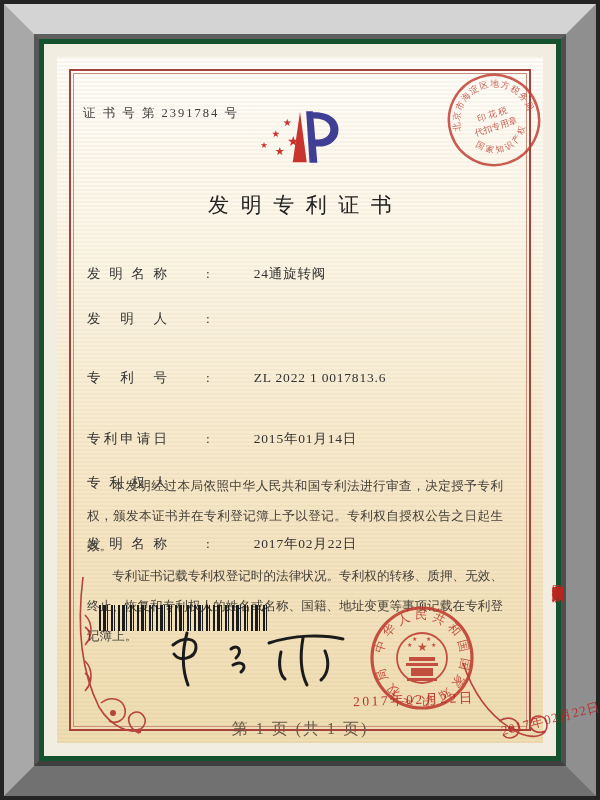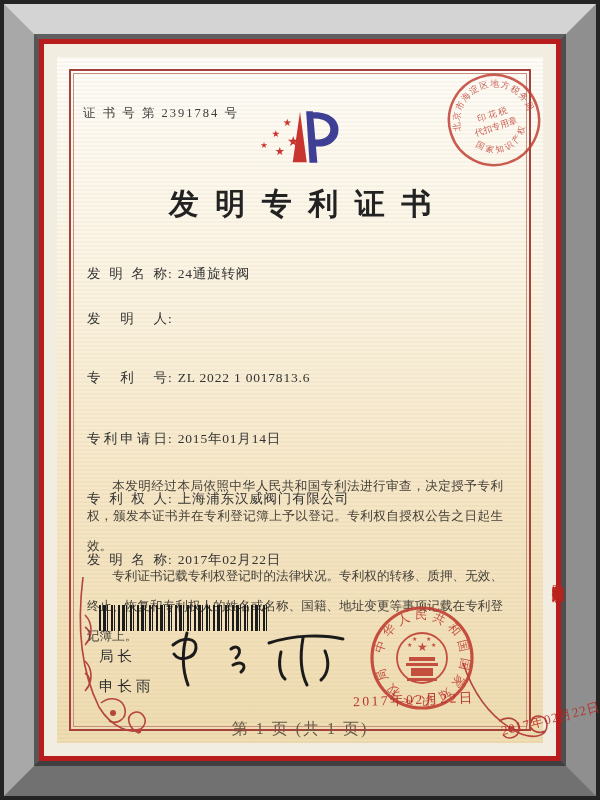--- a/index.html
+++ b/index.html
@@ -1,37 +1,37 @@
 <!DOCTYPE html>
 <html><head>
 <meta charset="utf-8">
 <style>
   html,body{margin:0;padding:0;background:#555;}
   .stage{position:relative;width:600px;height:800px;overflow:hidden;
          font-family:"Liberation Serif","DejaVu Serif",serif;}
   
   .frame-outer{position:absolute;inset:0;background:#242424;}
   .frame-metal{position:absolute;inset:4px;border:30px solid;
-    border-color:#d4d4d4 #8f8f8f #717171 #a8a8a8;background:#b91c1c;}
+    border-color:#d4d4d4 #8f8f8f #717171 #a8a8a8;background:#14532d;}
   .frame-lip{position:absolute;inset:0;border:5px solid;
     border-color:#606060 #4e4e4e #3f3f3f #565656;}
   .mat{position:absolute;inset:5px;border:13px solid #f1eee1;background:#f1eee1;}
   
   .paper{position:absolute;inset:0;overflow:visible;
     background:
       repeating-linear-gradient(0deg, rgba(186,146,78,0.07) 0 2px, rgba(0,0,0,0) 2px 4px),
       linear-gradient(180deg,#fefdfa 0%,#fbf5e6 30%,#f5e6c6 65%,#eedcb2 100%);}
   .red-border{position:absolute;inset:12px;border:2px solid #a8403c;}
   .red-border-inner{position:absolute;inset:2px;border:1px solid #c98f7e;}
   .cert-no{position:absolute;left:26px;top:48px;font-size:12.5px;color:#3c3c3c;letter-spacing:2px;}
   .logo{position:absolute;left:50%;top:52px;transform:translateX(-50%);}
-  .title{position:absolute;left:0;right:0;top:127px;text-align:center;
-    font-size:30px;color:#222;letter-spacing:0.55em;text-indent:0.55em;font-weight:700;}
+  .title{position:absolute;left:0;right:0;top:134px;text-align:center;
+    font-size:21px;color:#222;letter-spacing:0.55em;text-indent:0.55em;font-weight:400;}
   .fields{position:absolute;left:30px;top:192px;right:36px;display:flex;flex-direction:column;gap:26.5px;}
-  .frow{display:flex;align-items:baseline;font-size:13.5px;color:#333;}
+  .frow{display:flex;align-items:baseline;font-size:13.5px;color:#333;gap:38px;}
   .flabel{display:inline-block;width:80px;text-align:justify;text-align-last:justify;}
   .fcolon{margin:0 6px 0 1px;}
   .fvalue{letter-spacing:0.8px;margin-top:16px;}
   .paras{position:absolute;left:30px;right:40px;top:414px;font-size:12.6px;
     line-height:30px;color:#45413a;text-align:justify;}
   .paras p{margin:0;text-indent:2em;}
   .barcode{position:absolute;left:42px;top:548px;width:170px;height:26px;
     background:repeating-linear-gradient(90deg,
       #1c1c1c 0 2px,rgba(0,0,0,0) 2px 4px,#1c1c1c 4px 7px,rgba(0,0,0,0) 7px 8px,
       #1c1c1c 8px 9px,rgba(0,0,0,0) 9px 12px,#1c1c1c 12px 14px,rgba(0,0,0,0) 14px 15px,
@@ -120,40 +120,35 @@
                   <span class="fvalue">ZL 2022 1 0017813.6</span>
               </div>
               <div class="frow">
                 <span class="flabel">专利申请日</span>
                   <span class="fcolon">:</span>
                   <span class="fvalue">2015年01月14日</span>
               </div>
               <div class="frow">
                 <span class="flabel">专利权人</span>
                   <span class="fcolon">:</span>
-                  <span class="fvalue">上海浦东汉威阀门有限公司</span>
               </div>
               <div class="frow">
                 <span class="flabel">发明名称</span>
                   <span class="fcolon">:</span>
                   <span class="fvalue">2017年02月22日</span>
               </div>
             </div>
 
             <div class="paras">
               <p>本发明经过本局依照中华人民共和国专利法进行审查，决定授予专利权，颁发本证书并在专利登记簿上予以登记。专利权自授权公告之日起生效。</p>
               <p>专利证书记载专利权登记时的法律状况。专利权的转移、质押、无效、终止、恢复和专利权人的姓名或名称、国籍、地址变更等事项记载在专利登记簿上。</p>
             </div>
 
             <div class="barcode"></div>
 
-            <div class="signer">
-              <div>局长</div>
-              <div>申长雨</div>
-            </div>
 
             <svg class="signature" width="200" height="85" viewBox="0 0 200 85">
               <g stroke="#1b1b1b" stroke-width="3" fill="none" stroke-linecap="round">
                 <path d="M30,14 C25,32 25,50 31,66"></path>
                 <path d="M16,26 C27,17 40,19 39,29 C38,40 22,43 17,35"></path>
                 <path d="M74,30 C81,24 86,32 79,39"></path>
                 <path d="M76,46 C85,41 91,47 84,53"></path>
                 <path d="M112,24 C136,16 166,15 186,20"></path>
                 <path d="M146,19 C143,36 143,52 150,66"></path>
                 <path d="M124,33 C121,45 123,56 128,60"></path>

